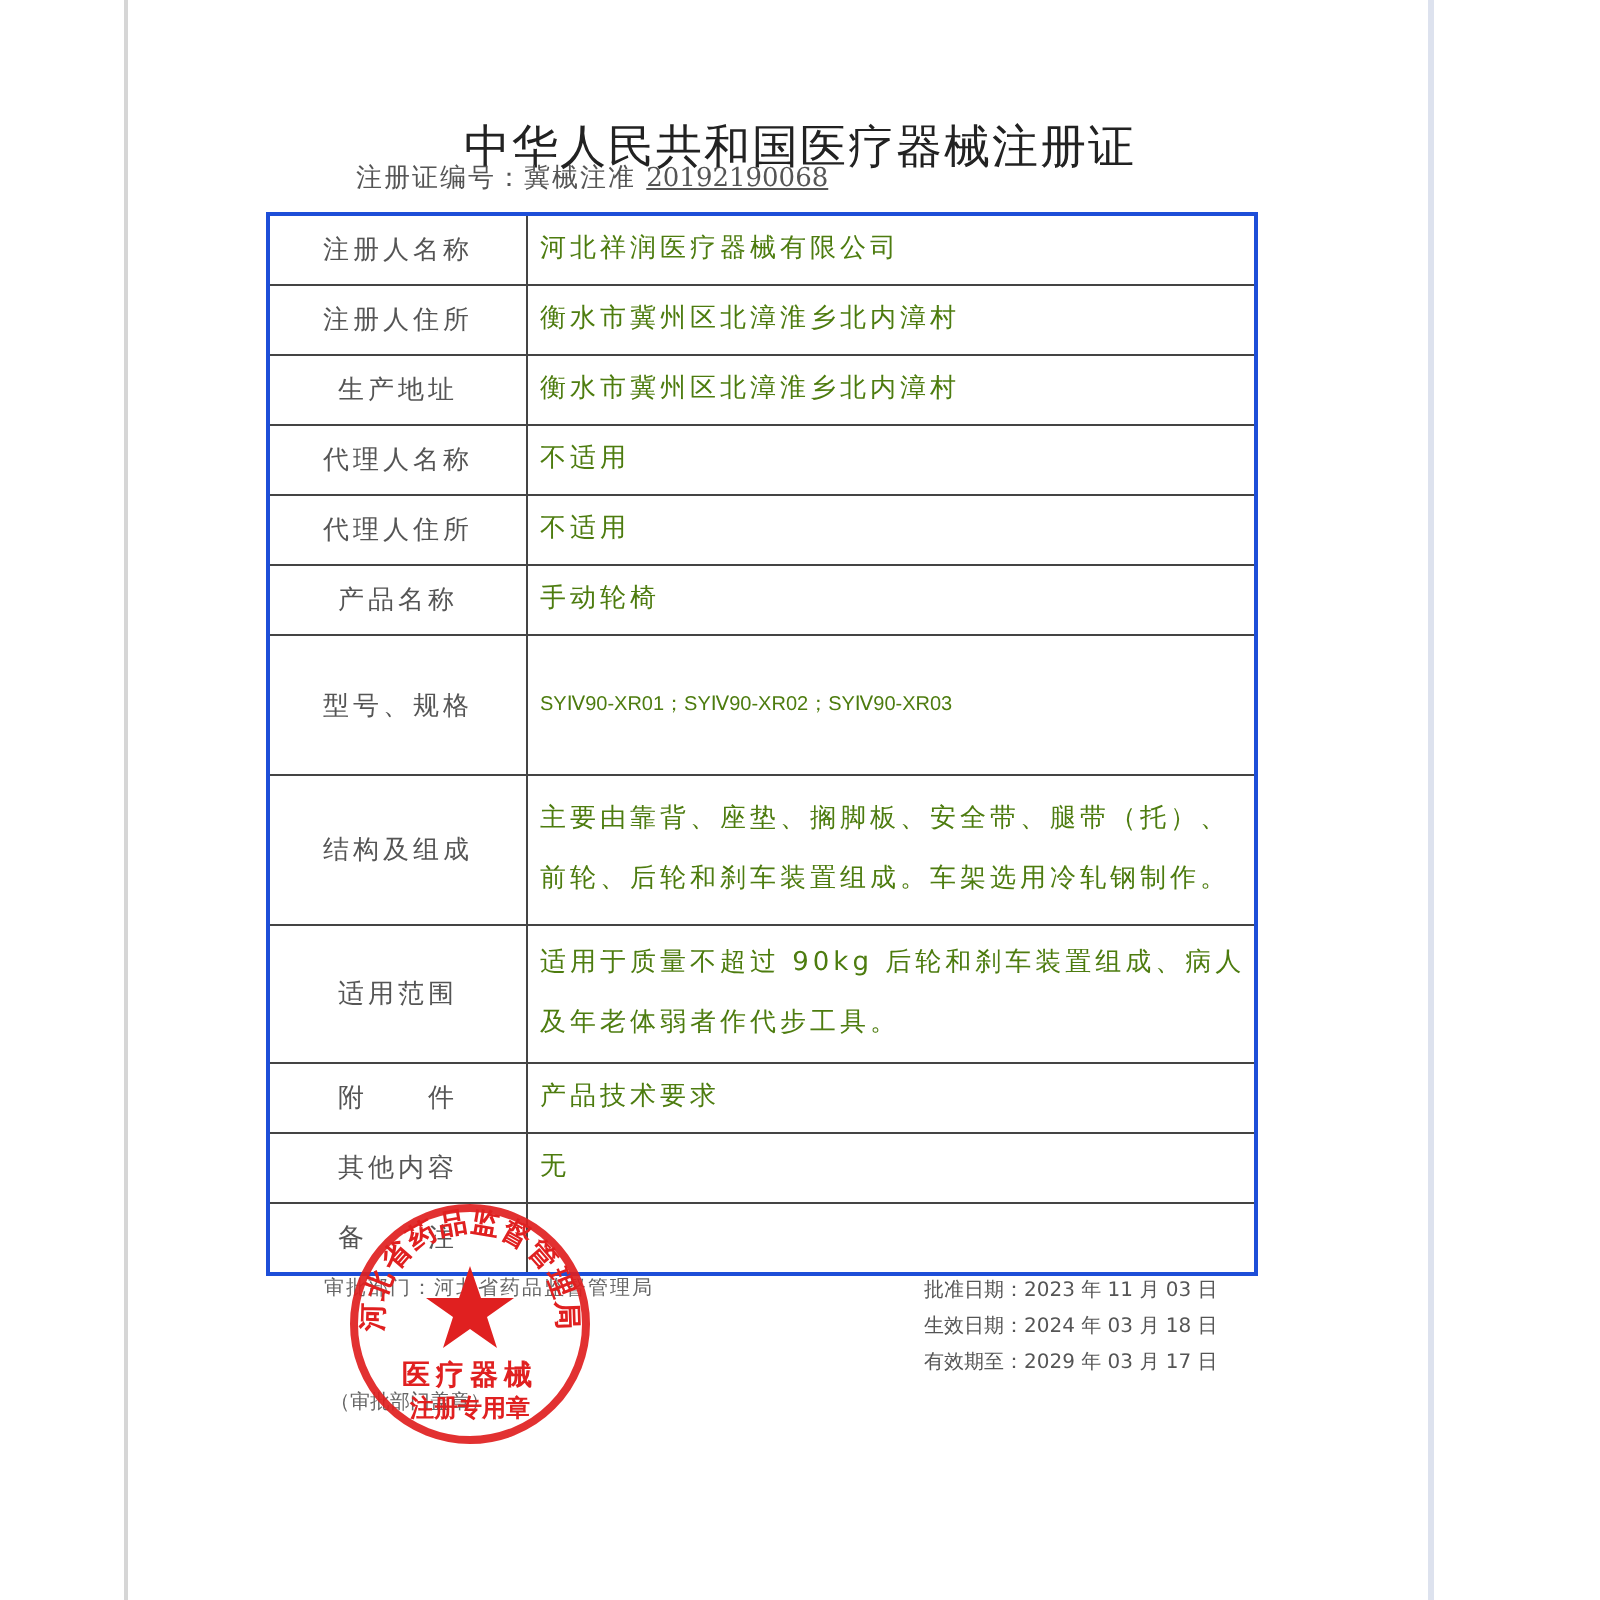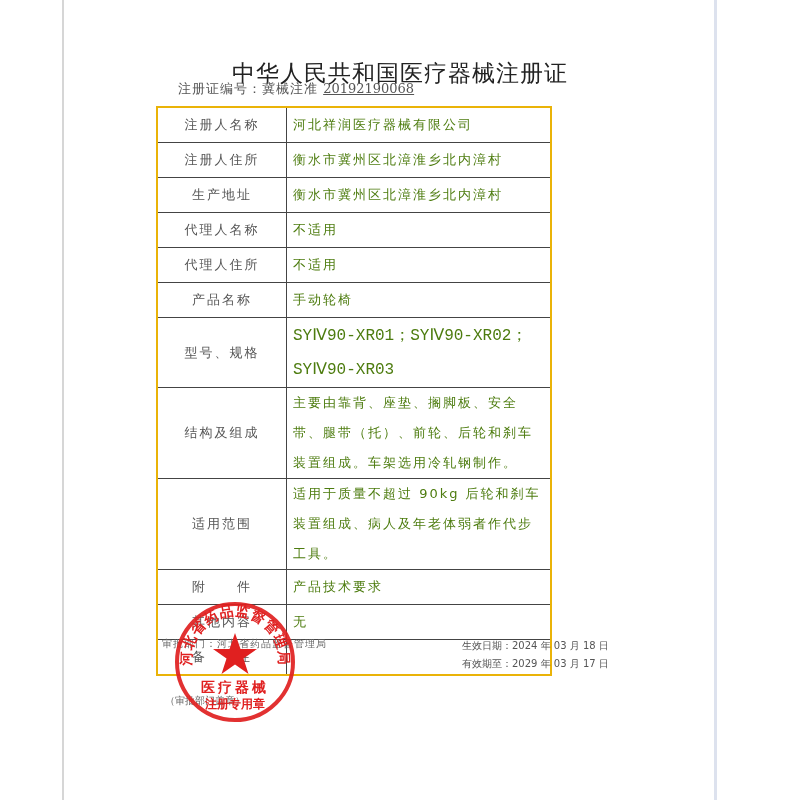--- a/index.html
+++ b/index.html
@@ -12,28 +12,28 @@
   .title {
     position: absolute; left: 0; width: 800px; top: 42px; text-align: center;
     font-family: "DejaVu Sans", sans-serif; font-size: 23px; color: #222; letter-spacing: 1px; margin-top: 16px;
   }
   .reg-no {
     position: absolute; left: 178px; top: 80px; font-size: 13px; color: #555; letter-spacing: 1px;
     font-family: "DejaVu Sans", sans-serif;
   }
   .reg-no .num { font-family: "DejaVu Serif", serif; letter-spacing: 0; text-decoration: underline; }
   table.cert {
-    position: absolute; left: 156px; top: 106px; width: 396px;
-    border-collapse: collapse; border: 2px solid #eab308;
+    position: absolute; left: 133px; top: 106px; width: 496px;
+    border-collapse: collapse; border: 2px solid #1d4ed8;
     font-family: "DejaVu Sans", sans-serif;
   }
   table.cert td { border: 1px solid #444; font-size: 13px; color: #4d7c0f; padding: 0; }
   table.cert td.lbl { width: 128px; text-align: center; letter-spacing: 2px; color: #555; }
   table.cert td.val { padding-left: 6px; letter-spacing: 2px; line-height: 34px; }
-  table.cert td.val.model { font-family: Liberation Mono, monospace; letter-spacing: 0; font-size: 16px; }
+  table.cert td.val.model { font-family: Liberation Sans, sans-serif; letter-spacing: 0; font-size: 10px; }
   .footer-left { position: absolute; left: 162px; top: 637px; font-size: 10px; color: #666; font-family: "DejaVu Sans", sans-serif; letter-spacing: 1px; }
   .footer-left2 { position: absolute; left: 165px; top: 694px; font-size: 10px; color: #666; font-family: "DejaVu Sans", sans-serif; }
   .dates { position: absolute; left: 462px; top: 637px; font-size: 10px; color: #555; font-family: "DejaVu Sans", sans-serif; line-height: 18px; }
   .dates div { white-space: nowrap; }
   .stamp { position: absolute; left: 173px; top: 600px; width: 124px; height: 124px; }
 </style>
 </head>
 <body>
 
 <div class="page-edge-left"></div>
@@ -95,20 +95,21 @@
     <td class="lbl">备　　注</td>
     <td class="val"></td>
   </tr>
 </tbody>
   </table>
 
 <div class="footer-left">审批部门：河北省药品监督管理局</div>
 <div class="footer-left2">（审批部门盖章）</div>
 
 <div class="dates">
+  <div>批准日期：2023 年 11 月 03 日</div>
   <div>生效日期：2024 年 03 月 18 日</div>
   <div>有效期至：2029 年 03 月 17 日</div>
 </div>
 
 <svg class="stamp" viewBox="0 0 124 124">
   <defs>
     <path id="arc" d="M 22 78 A 44 44 0 1 1 102 78"></path>
   </defs>
   <circle cx="62" cy="62" r="58" fill="none" stroke="#e02020" stroke-width="4" opacity="0.92"></circle>
   <text font-size="14" font-weight="bold" fill="#e02020" font-family="DejaVu Sans, sans-serif" letter-spacing="1">

